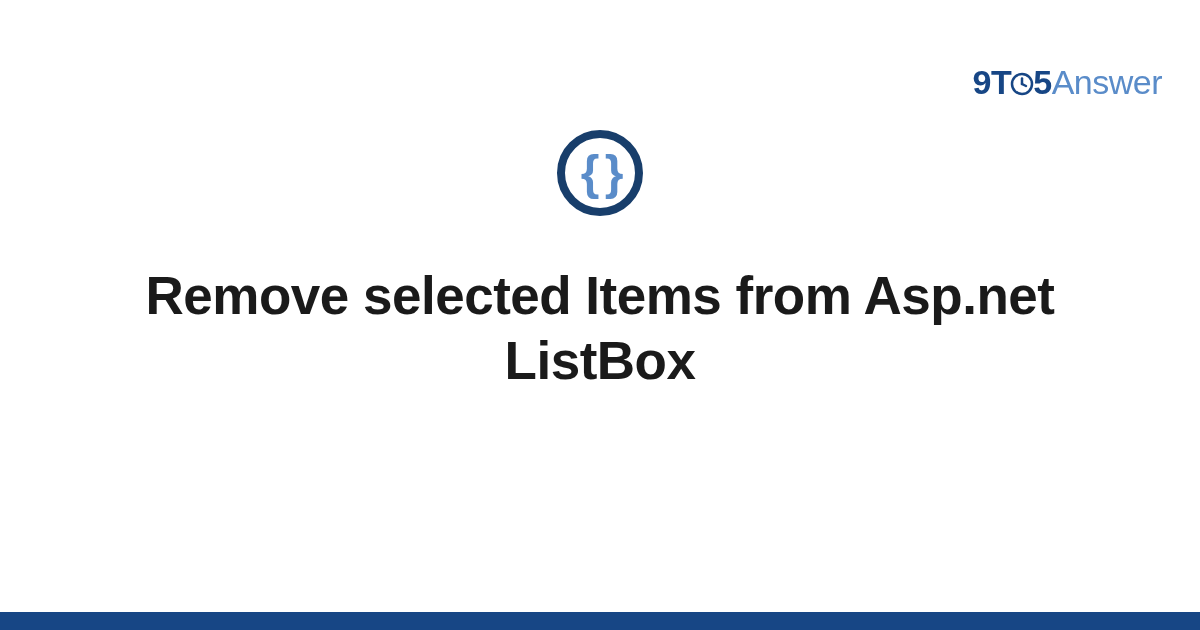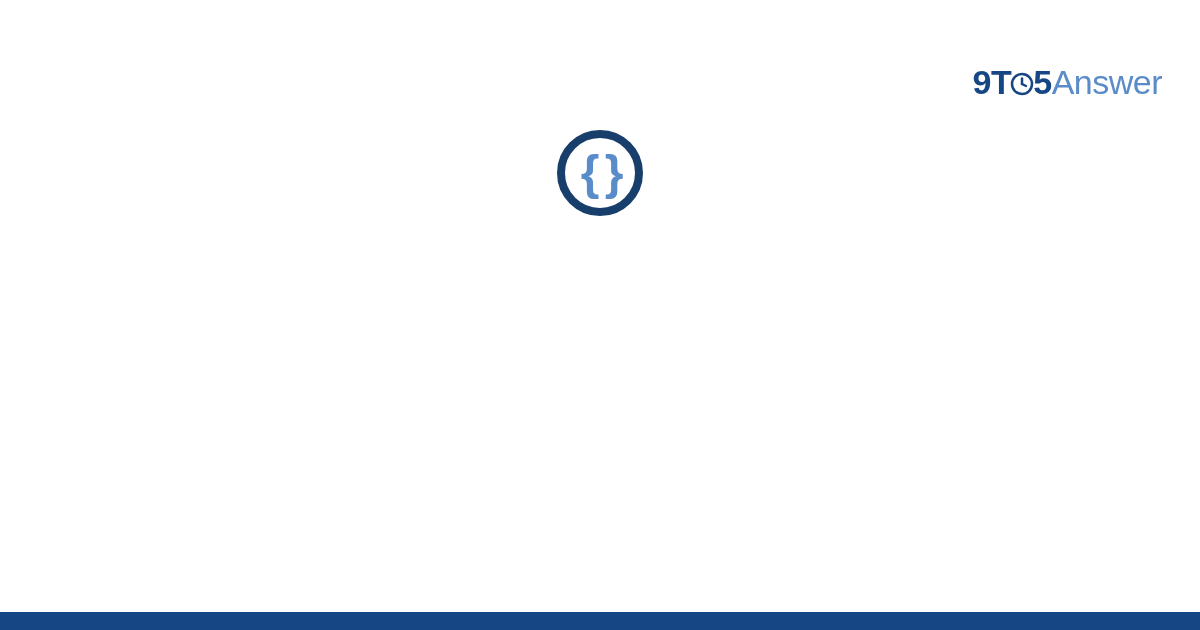--- a/index.html
+++ b/index.html
@@ -94,15 +94,16 @@
         <line x1="12" y1="12" x2="12" y2="6.5" stroke="#174685" stroke-width="2.5" stroke-linecap="round"></line>
         <line x1="12" y1="12" x2="16" y2="14" stroke="#174685" stroke-width="2.5" stroke-linecap="round"></line>
       </svg>
     </span><span class="five">5</span><span class="answer">Answer</span>
 </div>
 
 <div class="center-content">
   <div class="icon-circle">
     <span class="braces">{ }</span>
   </div>
+  <h1 class="title">Remove selected Items from Asp.net ListBox</h1>
 </div>
 
 <div class="bottom-bar"></div>
 
 </body></html>

